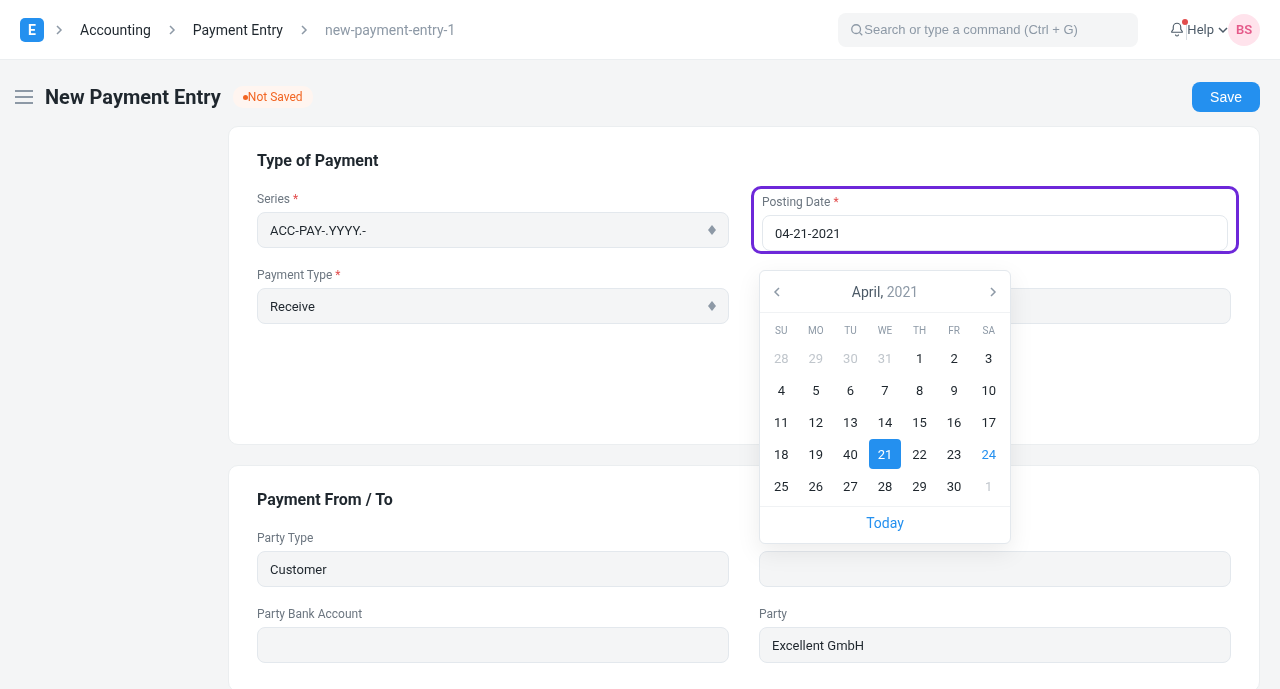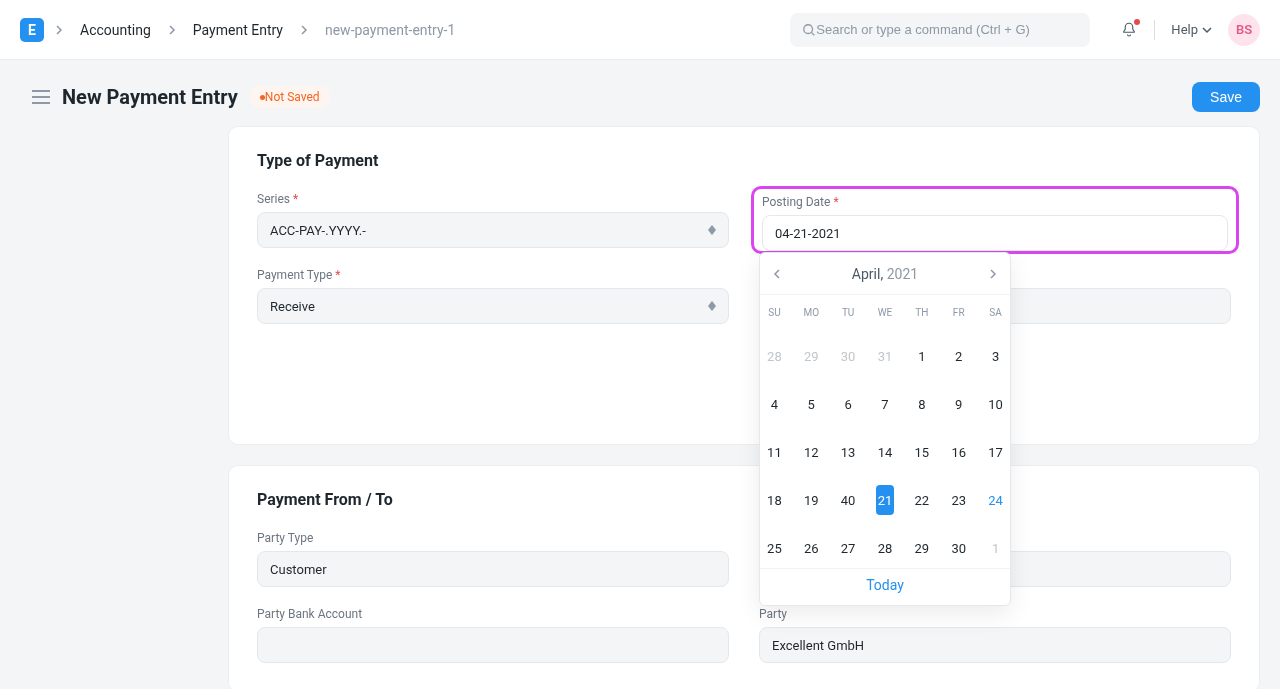--- a/index.html
+++ b/index.html
@@ -44,36 +44,36 @@
     width: 300px;
     display: flex; align-items: center;
     padding: 0 12px;
     color: #8d99a6;
   }
   .searchbox input {
     border: none; outline: none; background: transparent;
     flex: 1; font-size: 13px; color: #1f272e;
   }
   .searchbox input::placeholder { color: #8d99a6; }
-  .nav-icons { display: flex; align-items: center; gap: 16px; margin-left: 20px; }
+  .nav-icons { display: flex; align-items: center; margin-left: 20px; }
   .bell { position: relative; color: #4c5a67; display:flex; align-items:center; cursor:pointer;}
   .bell-dot { position:absolute; top:-2px; right:-2px; width:6px; height:6px; background:#e24c4c; border-radius:50%;}
   .divider-v { width:1px; height:20px; background:#d8dde2; }
   .help { display:flex; align-items:center; gap:4px; color:#4c5a67; cursor:pointer; font-size:13px;}
   .avatar {
     width:32px; height:32px; border-radius:50%;
     background:#ffe3ec; color:#e55a8a;
     display:flex; align-items:center; justify-content:center;
     font-weight:600; font-size:13px;
     cursor:pointer;
   }
   
   .page-header {
     display:flex; align-items:center;
-    padding: 22px 20px 14px 32px;
+    padding: 22px 20px 14px 15px;
     gap: 12px;
   }
   .menu-toggle { color:#8d99a6; cursor:pointer; display:flex; align-items:center;}
   .page-title { font-size: 20px; font-weight: 700; color:#1f272e; }
   .status-badge {
     background:#fff5f0;
     color:#f26522;
     border-radius:10px;
     padding: 4px 10px;
     font-size:12px;
@@ -129,21 +129,21 @@
     width:100%;
   }
   .control .chev-updown {
     margin-left:auto;
     color:#8d99a6;
     display:flex; flex-direction:column; line-height:0;
   }
   .field.left-narrow .control { max-width: 478px; }
   
   .highlight-box {
-    border:3px solid #d946ef;
+    border:3px solid #6d28d9;
     padding: 6px 8px 0 8px;
     margin:-6px -8px -10px -8px;
     border-radius:10px;
   }
   
   .datepicker {
     position:absolute;
     background:#fff;
     border:1px solid #e3e8ed;
     border-radius:6px;
@@ -159,21 +159,20 @@
     position:relative;
   }
   .dp-nav { position:absolute; top:0; height:42px; width:34px; display:flex; align-items:center; justify-content:center; cursor:pointer; color:#8d99a6;}
   .dp-nav.prev{ left:0;} .dp-nav.next{ right:0;}
   .dp-title { font-size:14px; }
   .dp-title .year { color:#8d99a6; }
   .dp-grid {
     display:grid; grid-template-columns: repeat(7, 1fr);
     text-align:center;
     padding: 6px 4px 4px 4px;
-    gap: 16px;
   }
   .dp-dow { font-size:10px; color:#8d99a6; padding:6px 0; }
   .dp-day {
     font-size:13px; color:#1f272e;
     height:30px; display:flex; align-items:center; justify-content:center;
     margin:1px; border-radius:4px;
     cursor:pointer;
   }
   .dp-day.other { color:#c0c6cc; }
   .dp-day.selected { background:#2490ef; color:#fff; }
@@ -276,21 +275,21 @@
       </div>
 
       <div class="field" style="position:relative;">
         <div class="highlight-box">
           <label><span>Posting Date</span> <span class="req">*</span></label>
           <div class="control" style="background:#fff;">
             <span>04-21-2021</span>
           </div>
         </div>
 
-        <div class="datepicker" style="top:60px; left:0;">
+        <div class="datepicker" style="top:78px; left:0;">
           <div class="dp-header">
             <div class="dp-nav prev">
               <svg width="10" height="10" viewBox="0 0 10 10">
                   <path d="M7 1L3 5l4 4" fill="none" stroke="#8d99a6" stroke-width="1.5"></path>
                 </svg>
             </div>
             <div class="dp-title">
               <span>April,</span>
               <span class="year">2021</span>
             </div>

